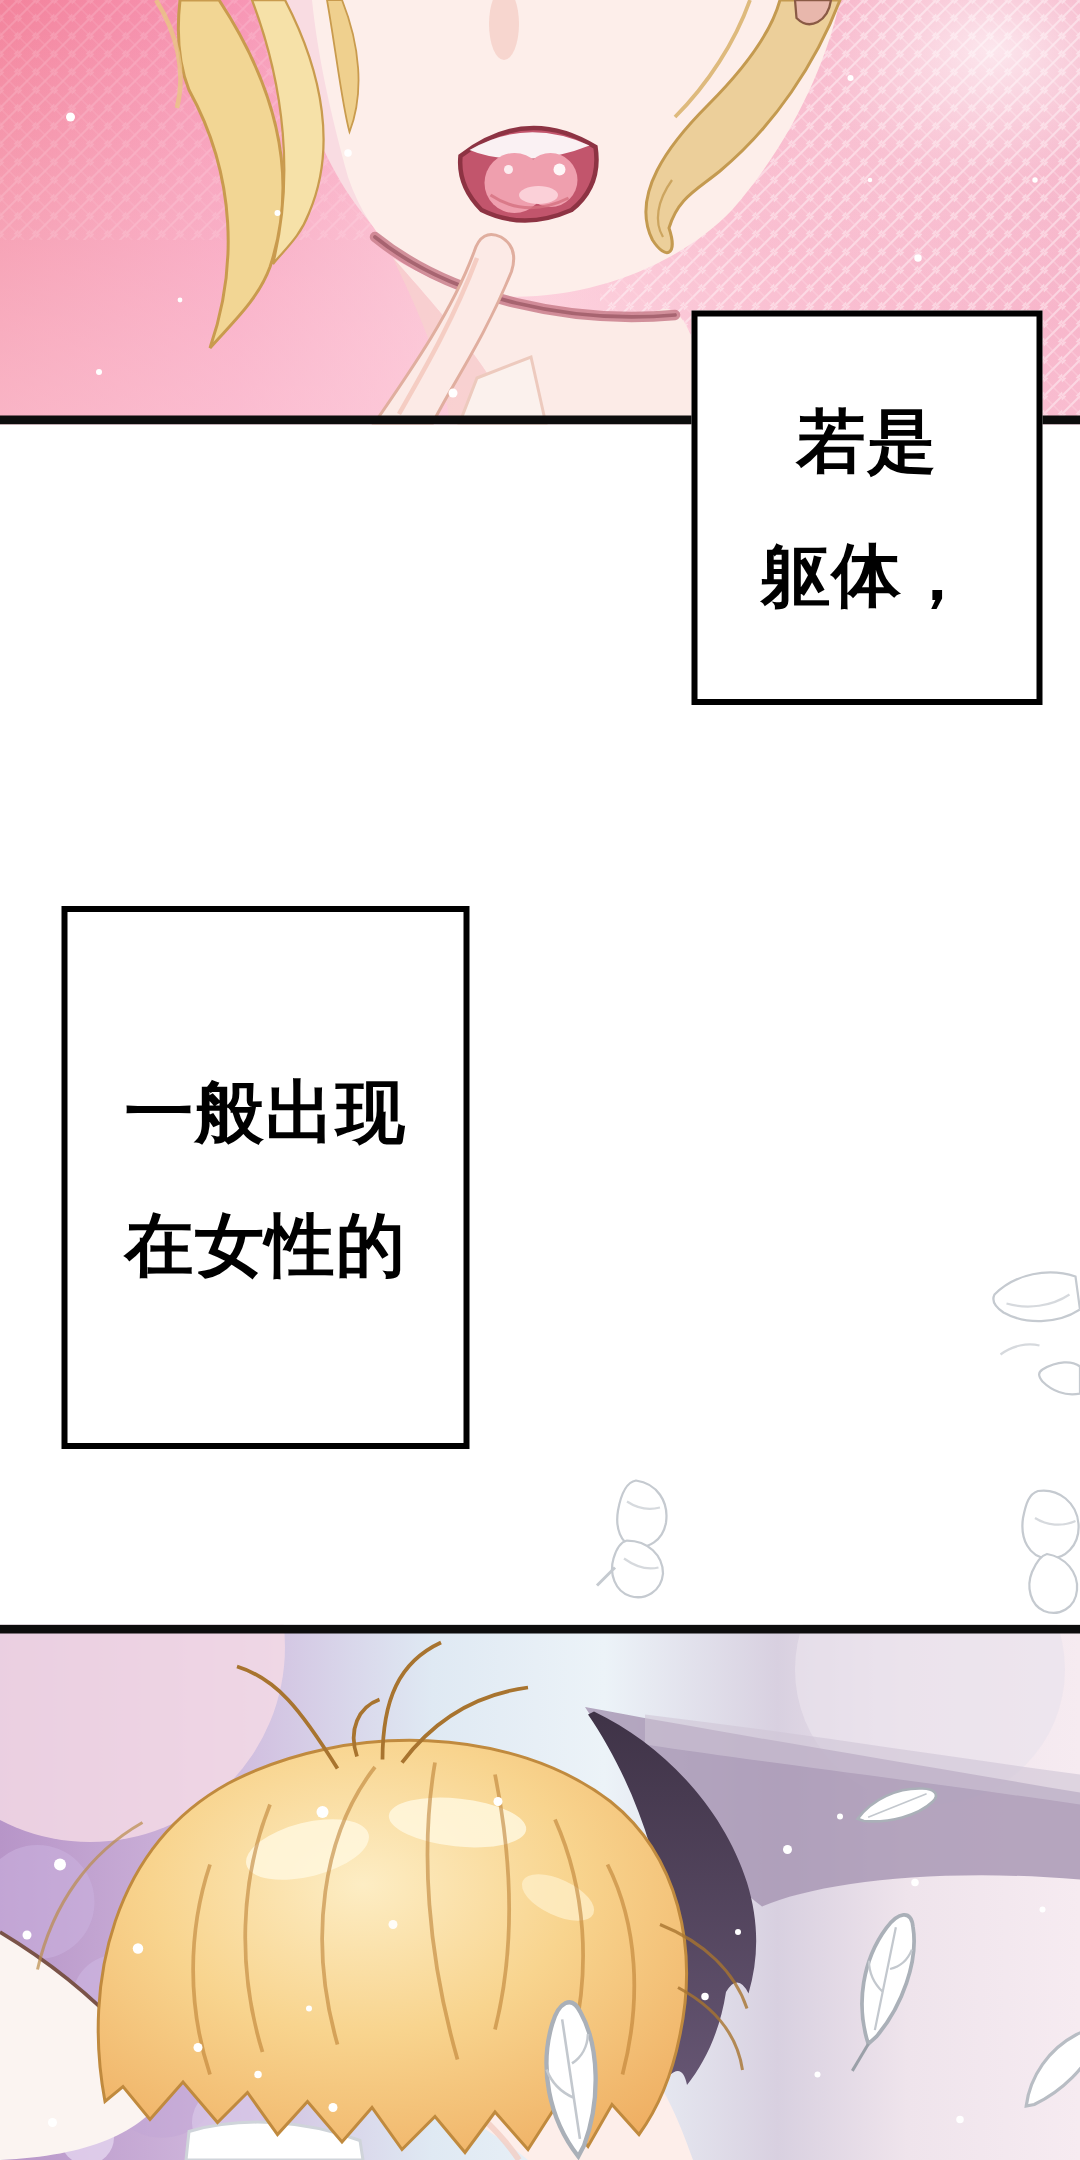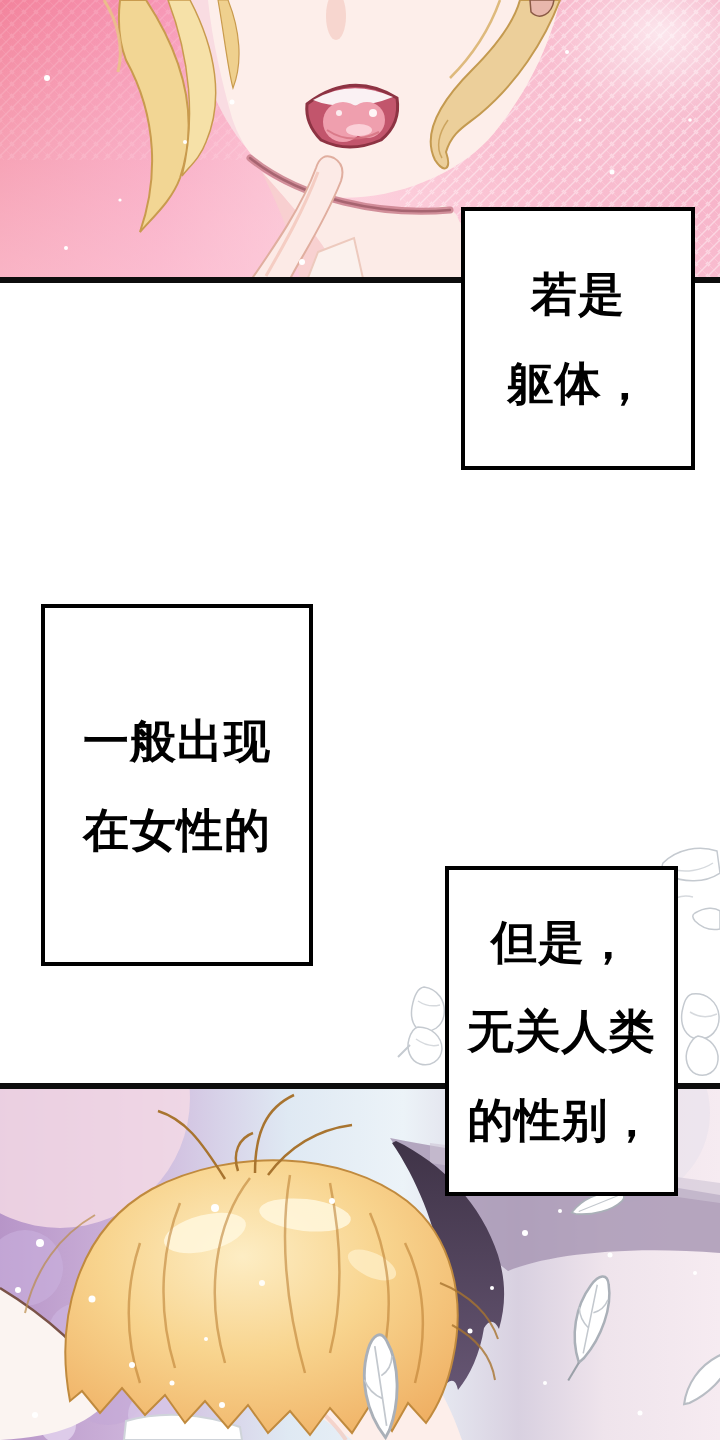--- a/index.html
+++ b/index.html
@@ -282,19 +282,14 @@
         <circle cx="172" cy="300" r="2.5"></circle>
           <circle cx="206" cy="256" r="2"></circle>
           <circle cx="222" cy="322" r="3"></circle>
         <circle cx="35" cy="332" r="3"></circle>
       </g>
 
       <rect x="0" y="0" width="720" height="6" fill="#0d0d0d"></rect>
     </svg>
   </div>
 
-  <div class="speech box3">
-    <span>但是，</span>
-    <span>无关人类</span>
-    <span>的性别，</span>
-  </div>
 
 </div>
 
 </body></html>

